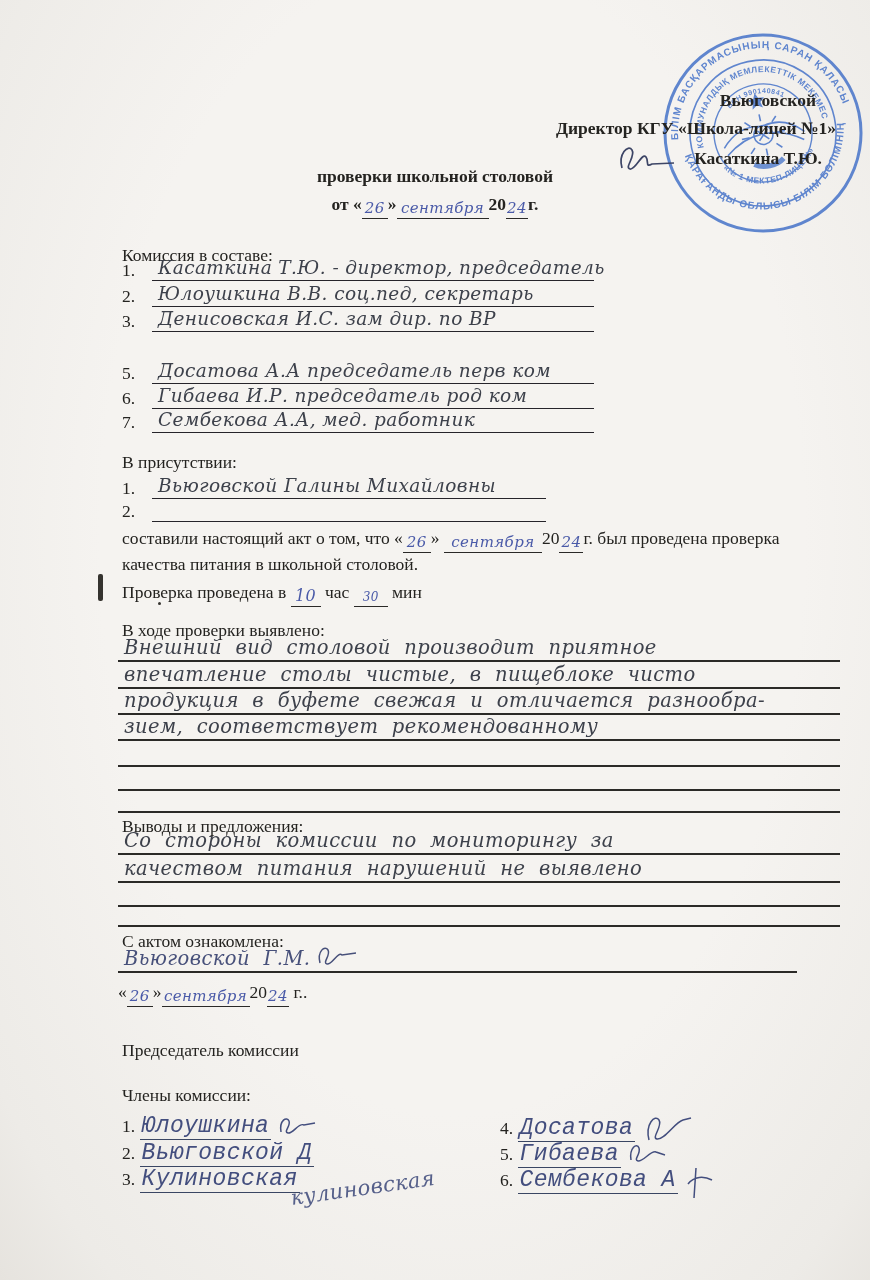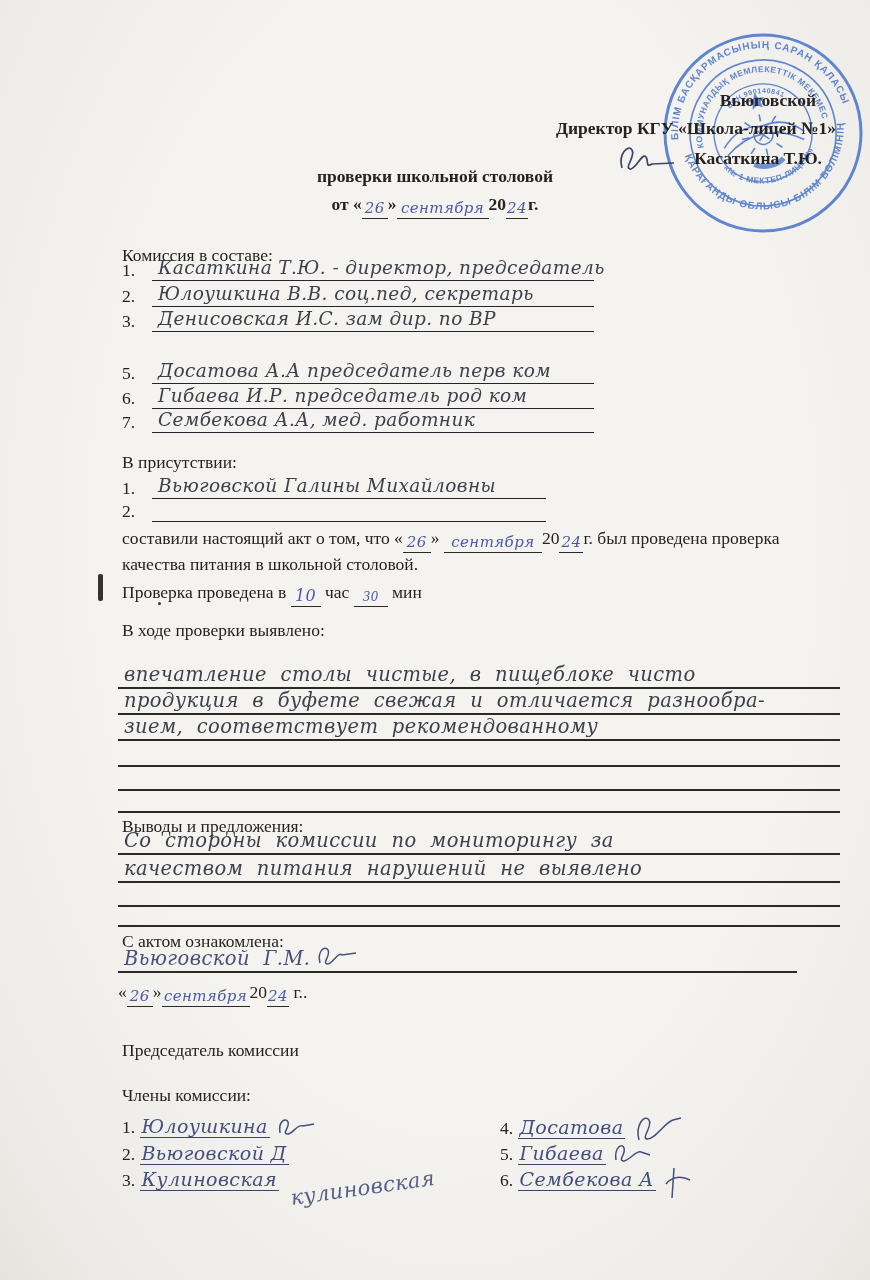--- a/index.html
+++ b/index.html
@@ -20,21 +20,21 @@
   .li{position:absolute; left:122px; height:26px; white-space:nowrap;}
   .li .fill{display:inline-block; border-bottom:1.8px solid #26242a; height:24px; vertical-align:bottom;}
   .li .fill .hw{display:inline-block; padding-left:6px; font-size:18.5px; line-height:23px;}
   .ruled{position:absolute; left:118px; width:722px; height:27px; border-bottom:2px solid #2b2a27;}
   .ruled .hw{position:absolute; left:6px; bottom:1px; font-size:19.5px; word-spacing:7px;}
   .approve{position:absolute; top:86px; right:34px; width:520px; text-align:right; line-height:28px; z-index:3;}
   .title-block{position:absolute; left:260px; top:163px; width:350px; text-align:center; line-height:27.5px; z-index:3;}
   .stamp{position:absolute; left:658px; top:28px; width:210px; height:210px; opacity:.85; z-index:2;}
   .sig-svg{vertical-align:-10px;}
   .paraph{vertical-align:-6px; margin-left:4px;}
-  .fname{border-bottom:1.6px solid #3a4663; font-size:19px; padding:0 2px;}
+  .fname{border-bottom:1.6px solid #3a4663; font-size:23px; padding:0 2px;font-family:Liberation Mono, monospace;}
   .artifact{position:absolute; background:#35332f; border-radius:2px;}
 </style>
 </head>
 <body>
 
 <div class="page">
 
   <svg class="stamp" viewBox="0 0 210 210">
     <g transform="rotate(-12 105 105)">
       <g fill="none" stroke="#4673c9">
@@ -101,20 +101,23 @@
 
   <div class="abs printed" style="left:122px;top:526px;width:730px">
     <span>составили настоящий акт о том, что «</span><span class="bl" style="width:28px"><span class="hw hw-blue" style="font-size:15px">26</span></span><span>»</span> <span class="bl" style="width:98px"><span class="hw hw-blue" style="font-size:15px">сентября</span></span><span>20</span><span class="bl" style="width:24px"><span class="hw hw-blue" style="font-size:15px">24</span></span><span>г. был проведена проверка</span>
   </div>
   <div class="abs printed" style="left:122px;top:552px">качества питания в школьной столовой.</div>
   <div class="abs printed" style="left:122px;top:580px">
     <span>Проверка проведена в</span> <span class="bl" style="width:30px"><span class="hw hw-blue" style="font-size:16px">10</span></span> <span>час</span> <span class="bl" style="width:34px"><span class="hw hw-blue" style="font-size:12px">30</span></span> <span>мин</span>
   </div>
 
   <div class="abs printed" style="left:122px;top:618px">В ходе проверки выявлено:</div>
+  <div class="ruled" style="top:633px">
+      <span class="hw hw-dark">Внешний вид столовой производит приятное</span>
+    </div>
   <div class="ruled" style="top:660px">
       <span class="hw hw-dark">впечатление столы чистые, в пищеблоке чисто</span>
     </div>
   <div class="ruled" style="top:686px">
       <span class="hw hw-dark">продукция в буфете свежая и отличается разнообра-</span>
     </div>
   <div class="ruled" style="top:712px">
       <span class="hw hw-dark">зием, соответствует рекомендованному</span>
     </div>
   <div class="ruled" style="top:738px">

